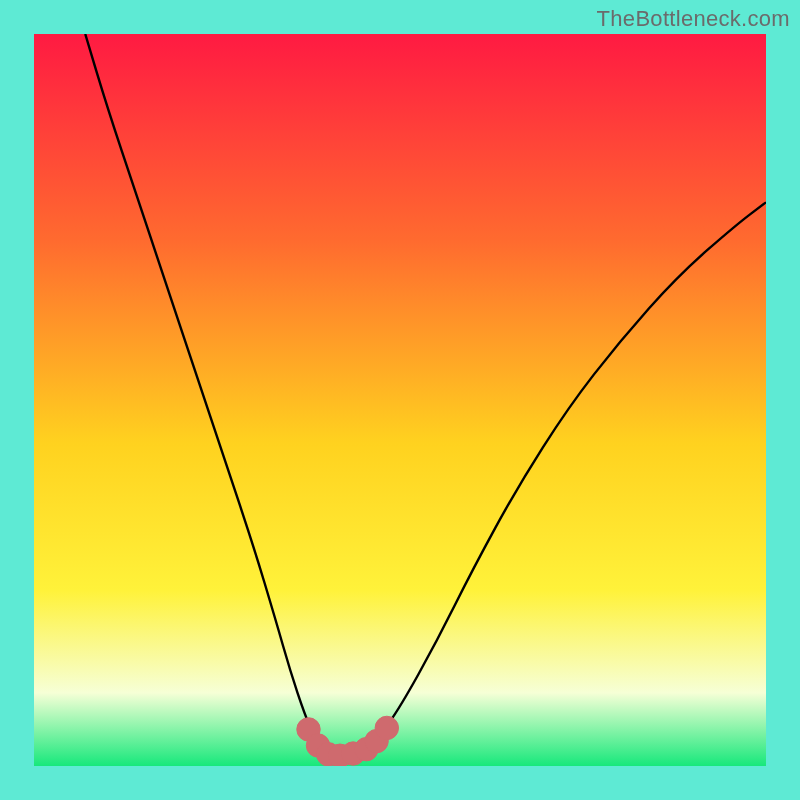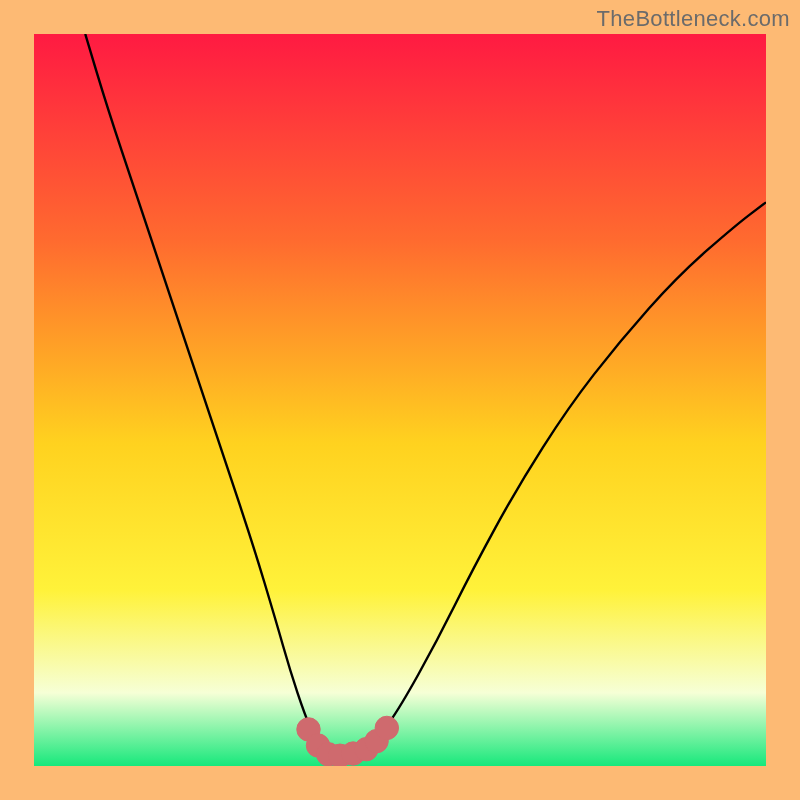--- a/index.html
+++ b/index.html
@@ -10,21 +10,21 @@
     background: #000;
     overflow: hidden;
     font-family: Arial, Helvetica, sans-serif;
   }
   .frame {
     position: absolute;
     left: 0;
     top: 0;
     width: 800px;
     height: 800px;
-    background: #fdba74;
+    background: #5eead4;
   }
   .watermark {
     position: absolute;
     top: 6px;
     right: 10px;
     color: #6b6b6b;
     font-size: 22px;
     font-weight: 500;
     letter-spacing: 0.3px;
     user-select: none;

